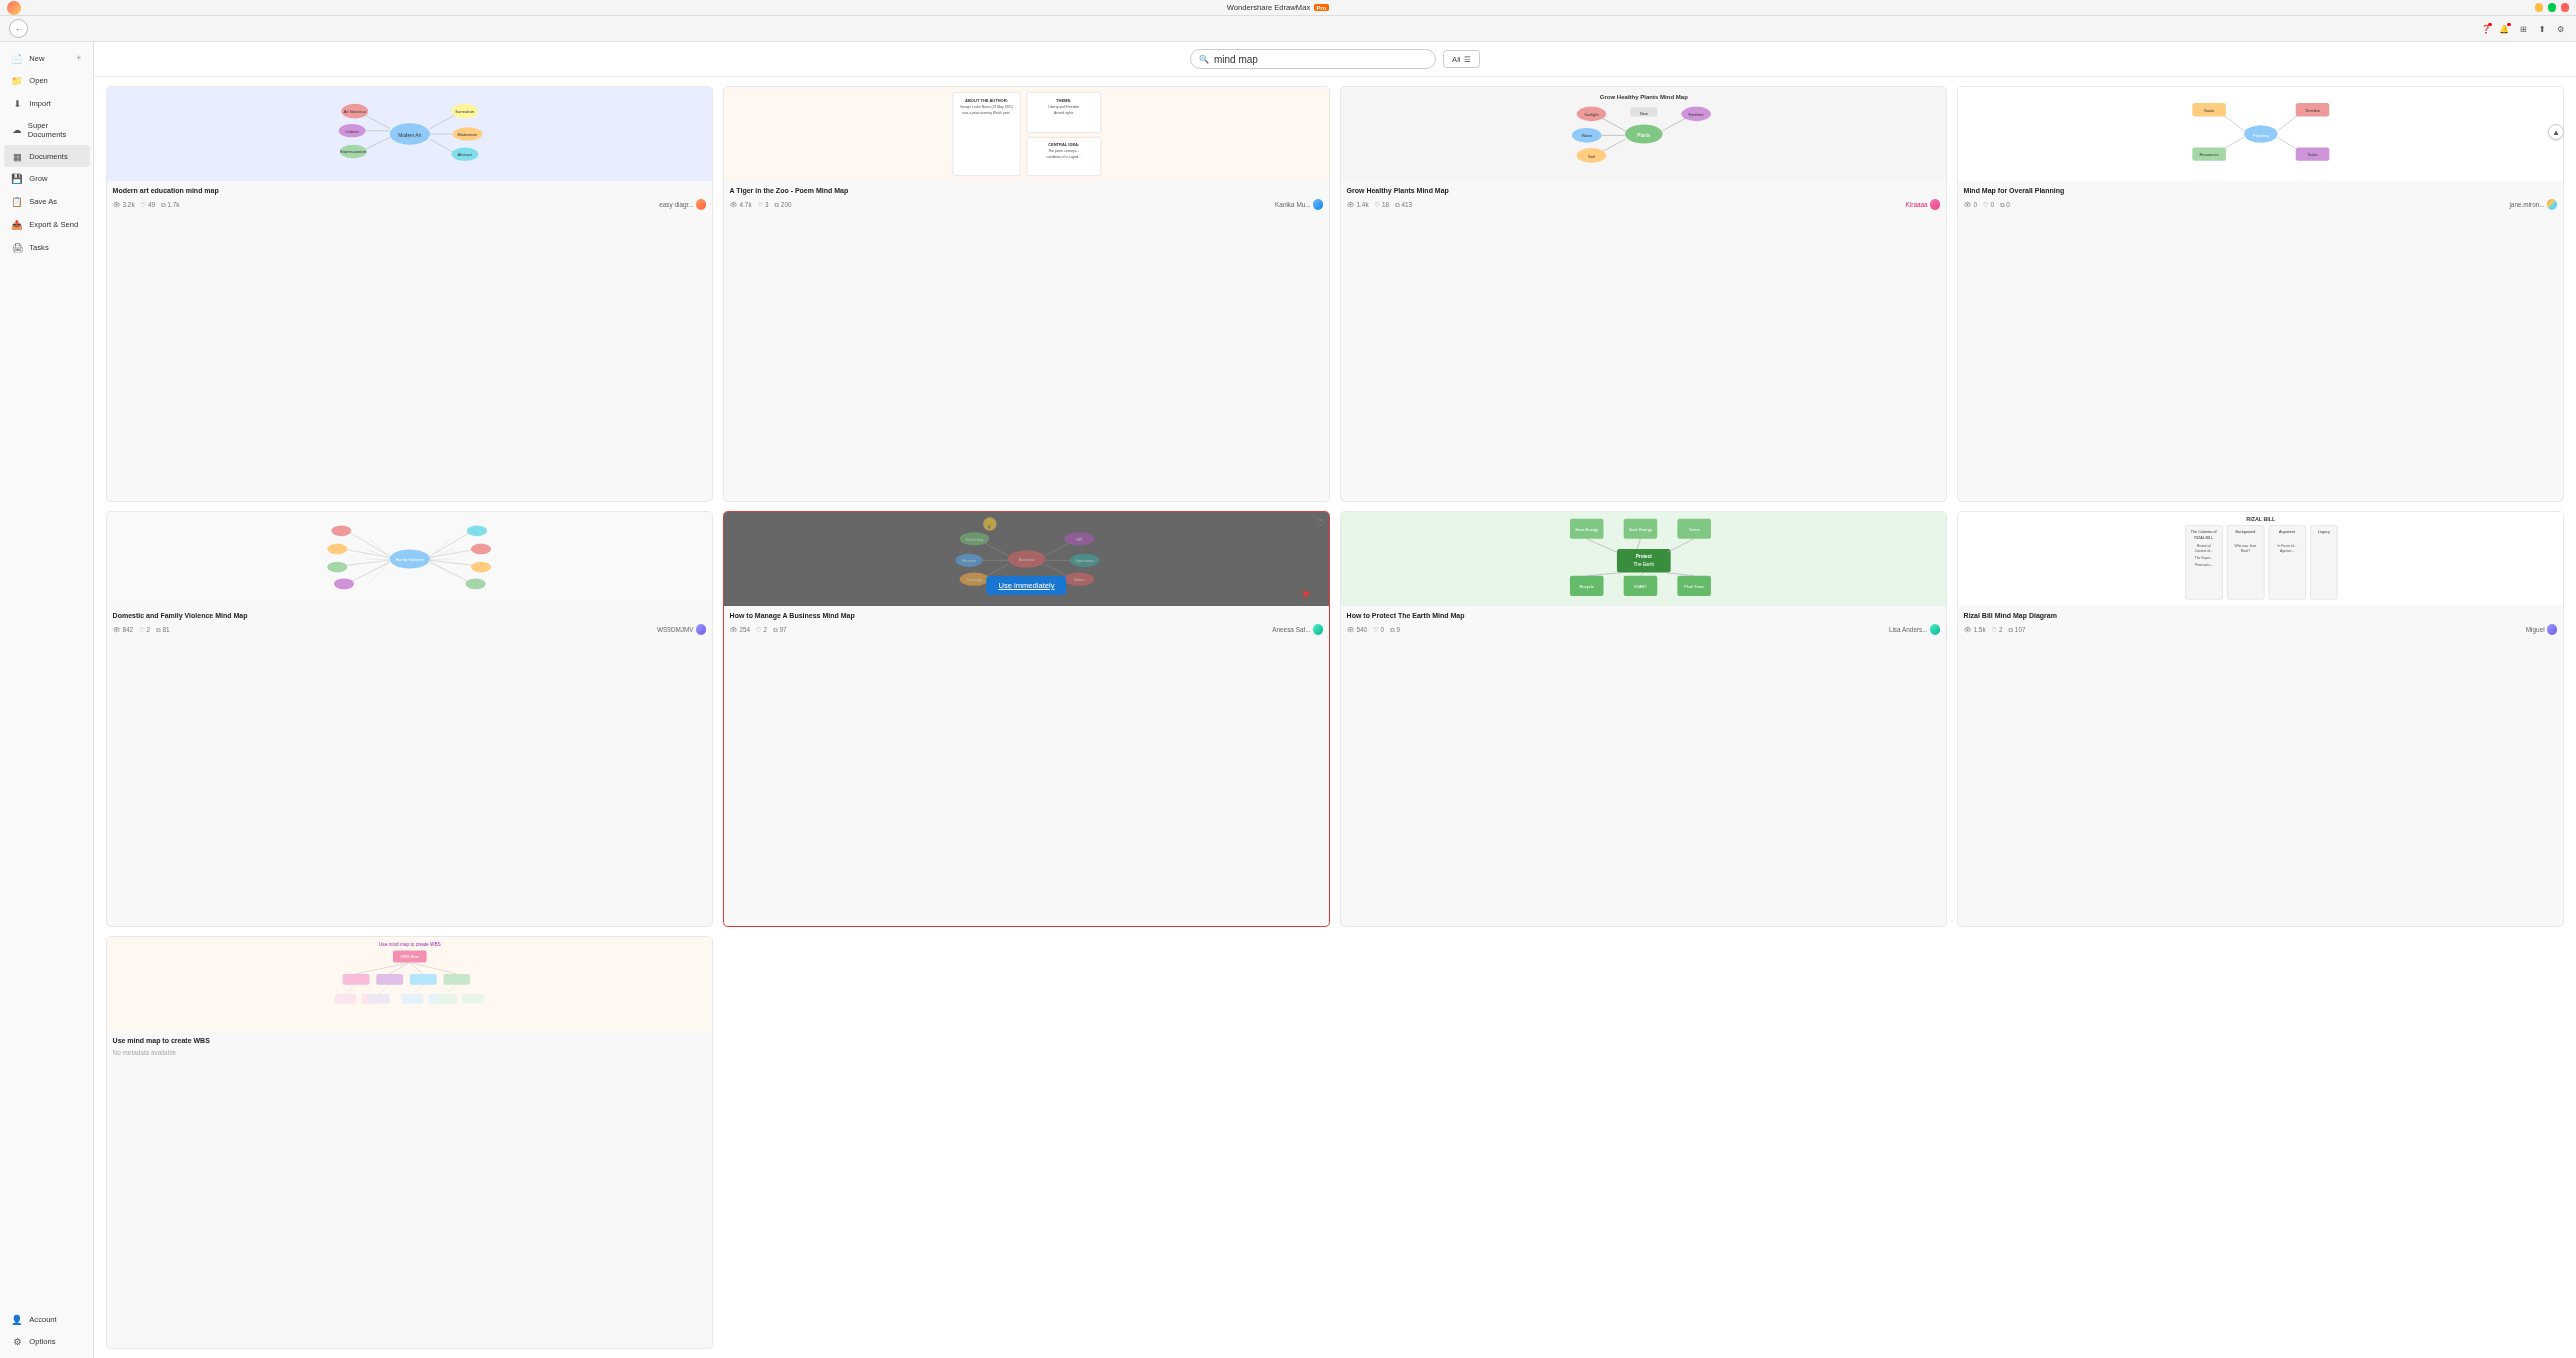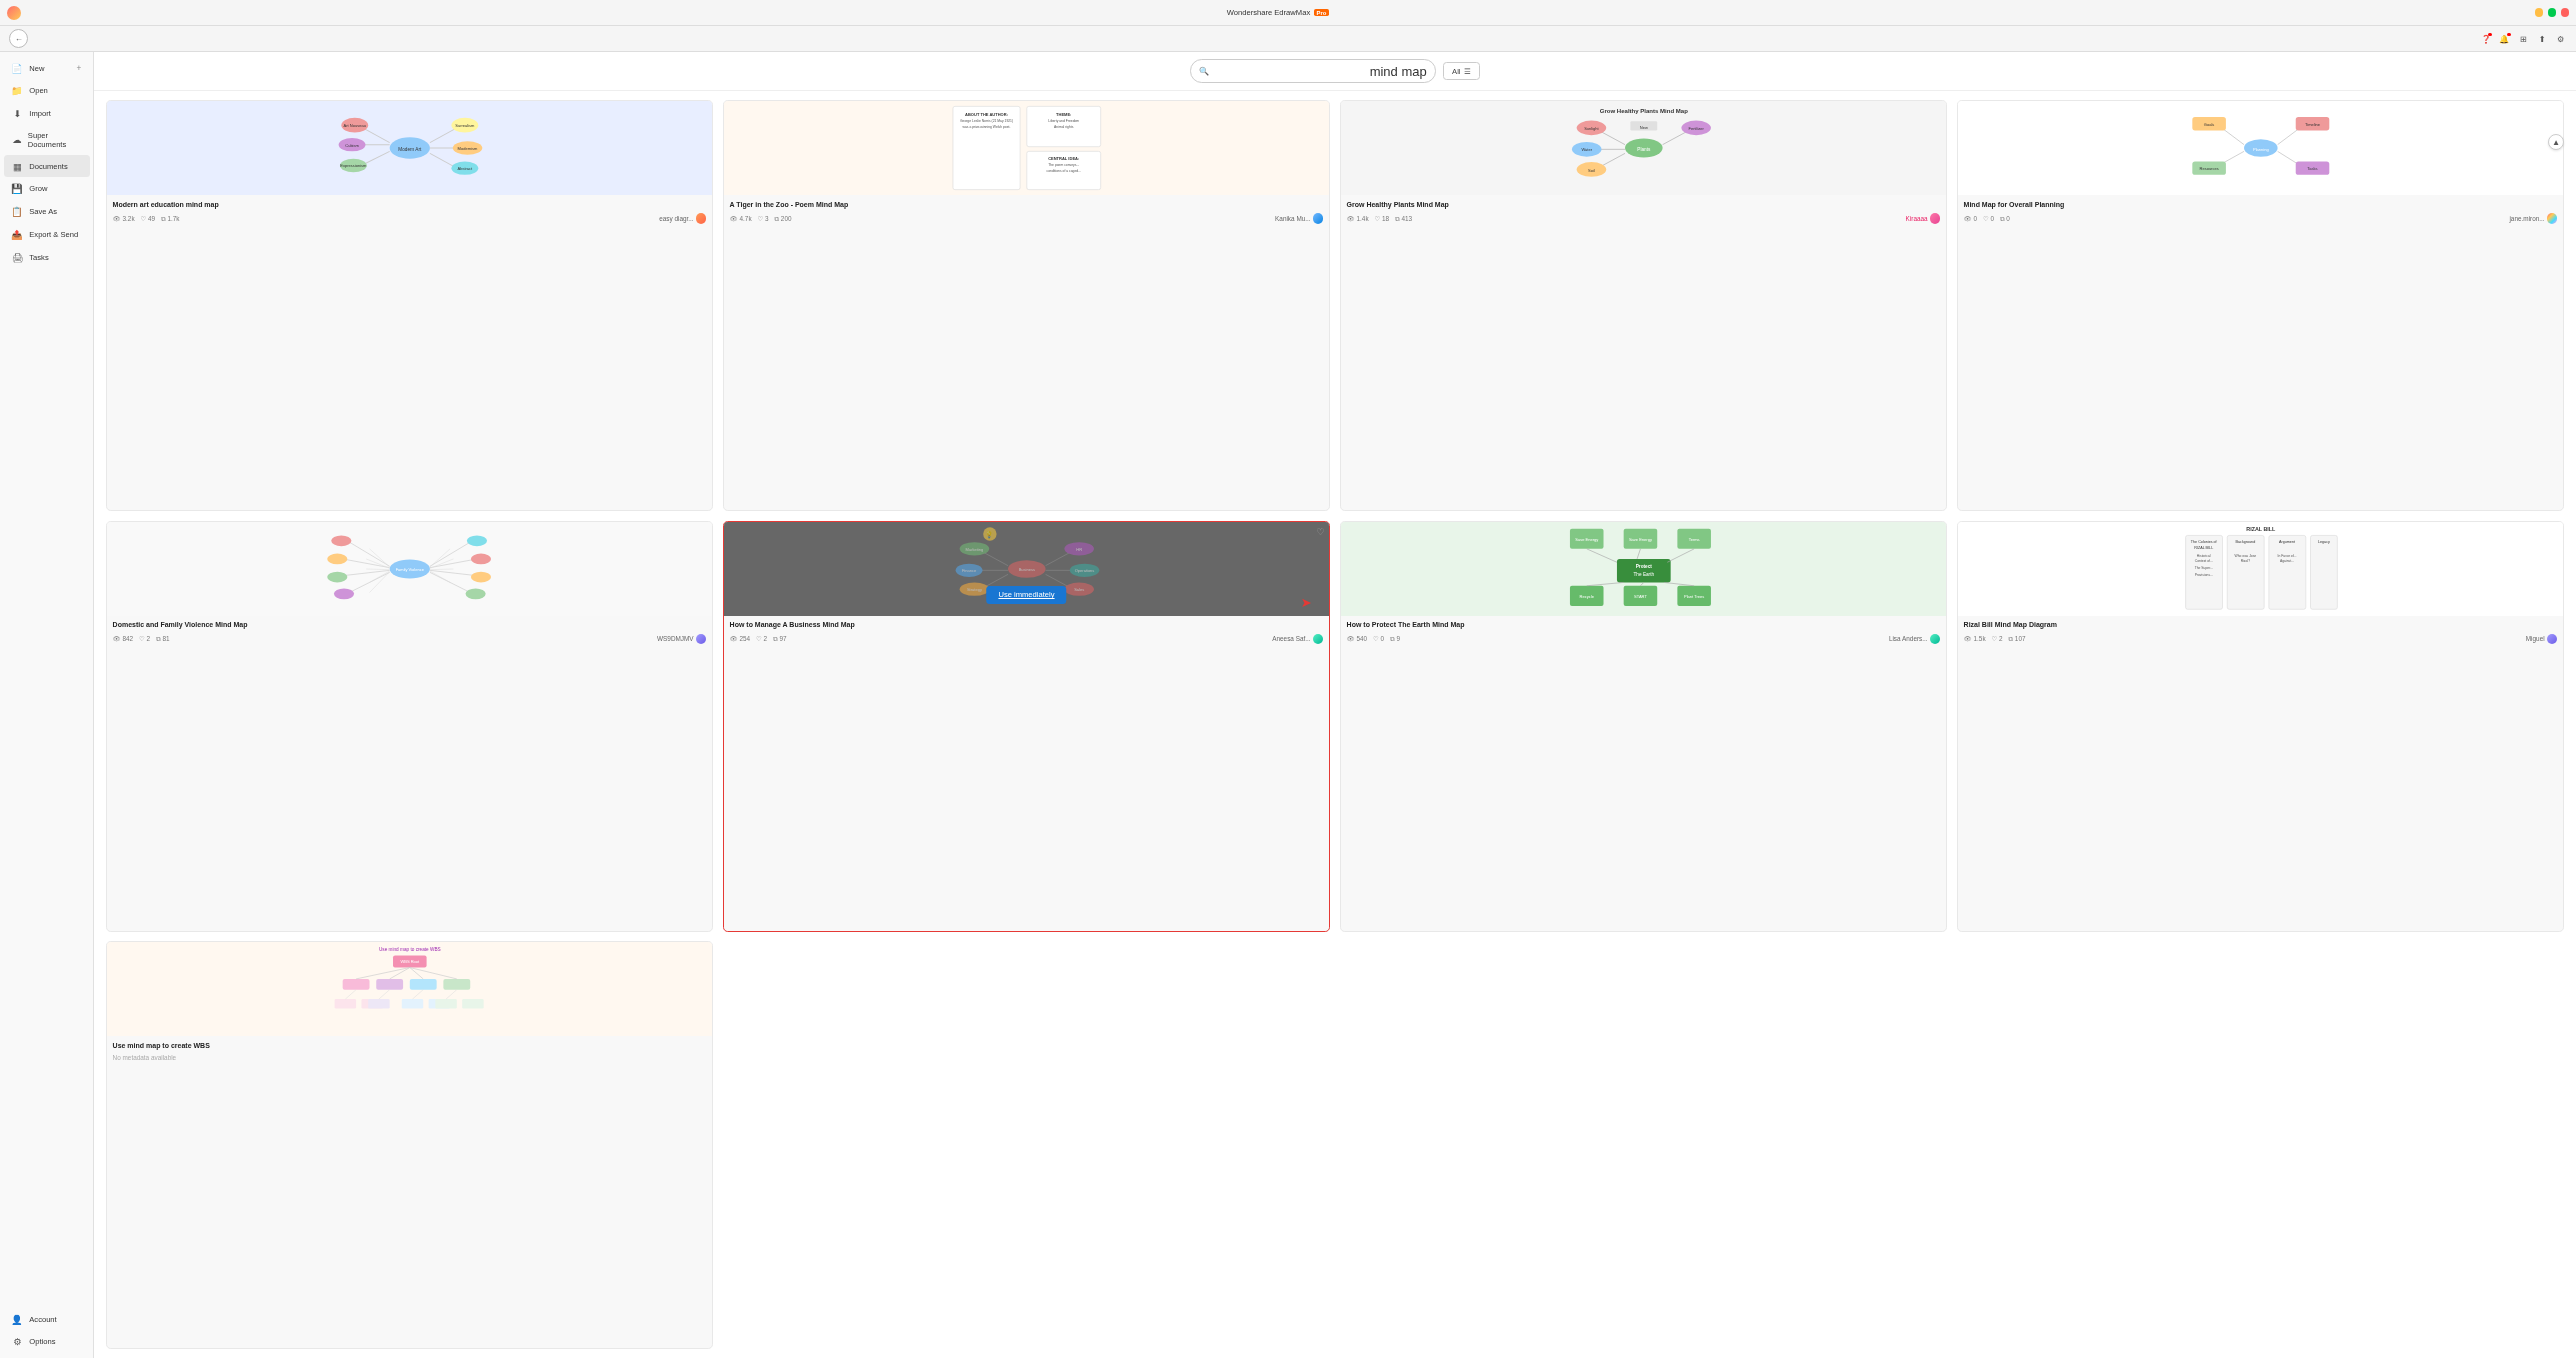--- a/index.html
+++ b/index.html
@@ -1,21 +1,21 @@
 <!DOCTYPE html>
 <html style="font-size:9.4px"><head>
   <meta charset="utf-8">
   <style>
     * { box-sizing: border-box; margin: 0; padding: 0; }
     body { font-family: -apple-system, BlinkMacSystemFont, 'Segoe UI', sans-serif; background: #f0f0f0; display: flex; flex-direction: column; height: 100vh; overflow: hidden; }
 
     
     .title-bar {
       display: flex; align-items: center; justify-content: space-between;
-      background: #f5f5f5; height: 26px; padding: 0 7px;
+      background: #f5f5f5; height: 16px; padding: 0 7px;
       border-bottom: 0.6px solid #ddd; user-select: none;
     }
     .title-bar-left { display: flex; align-items: center; gap: 4.7px; }
     .title-bar-center { display: flex; align-items: center; gap: 3.5px; font-size: 7.6px; color: #333; }
     .title-bar-right { display: flex; align-items: center; gap: 4.7px; }
     .pro-badge { background: #ff6600; color: white; font-size: 5.9px; padding: 0.6px 2.9px; border-radius: 1.8px; font-weight: bold; }
     .win-btn { width: 8.2px; height: 8.2px; border-radius: 50%; border: none; cursor: pointer; }
     .win-minimize { background: #ffbd44; }
     .win-maximize { background: #00ca4e; }
     .win-close { background: #ff605c; }
@@ -60,21 +60,21 @@
     
     .search-bar-area {
       display: flex; align-items: center; justify-content: center; gap: 7px;
       padding: 7px 11.7px; background: white; border-bottom: 0.6px solid #eee;
     }
     .search-wrapper {
       display: flex; align-items: center; background: white; border: 0.9px solid #ccc;
       border-radius: 11.7px; padding: 3.5px 8.2px; gap: 4.7px; width: 246px;
     }
     .search-icon { color: #888; font-size: 8.2px; }
-    .search-input { border: none; outline: none; flex: 1; font-size: 13px; color: #333; text-align: right; }
+    .search-input { border: none; outline: none; flex: 1; font-size: 10px; color: #333; }
     .filter-btn {
       display: flex; align-items: center; gap: 3.5px; padding: 3.5px 8.2px;
       border: 0.6px solid #ccc; border-radius: 3.5px; cursor: pointer; font-size: 7.6px; color: #444;
       background: white;
     }
 
     
     .template-grid {
       flex: 1; overflow-y: auto; padding: 9.4px 11.7px;
       display: grid; grid-template-columns: repeat(4, 1fr); gap: 9.4px;

